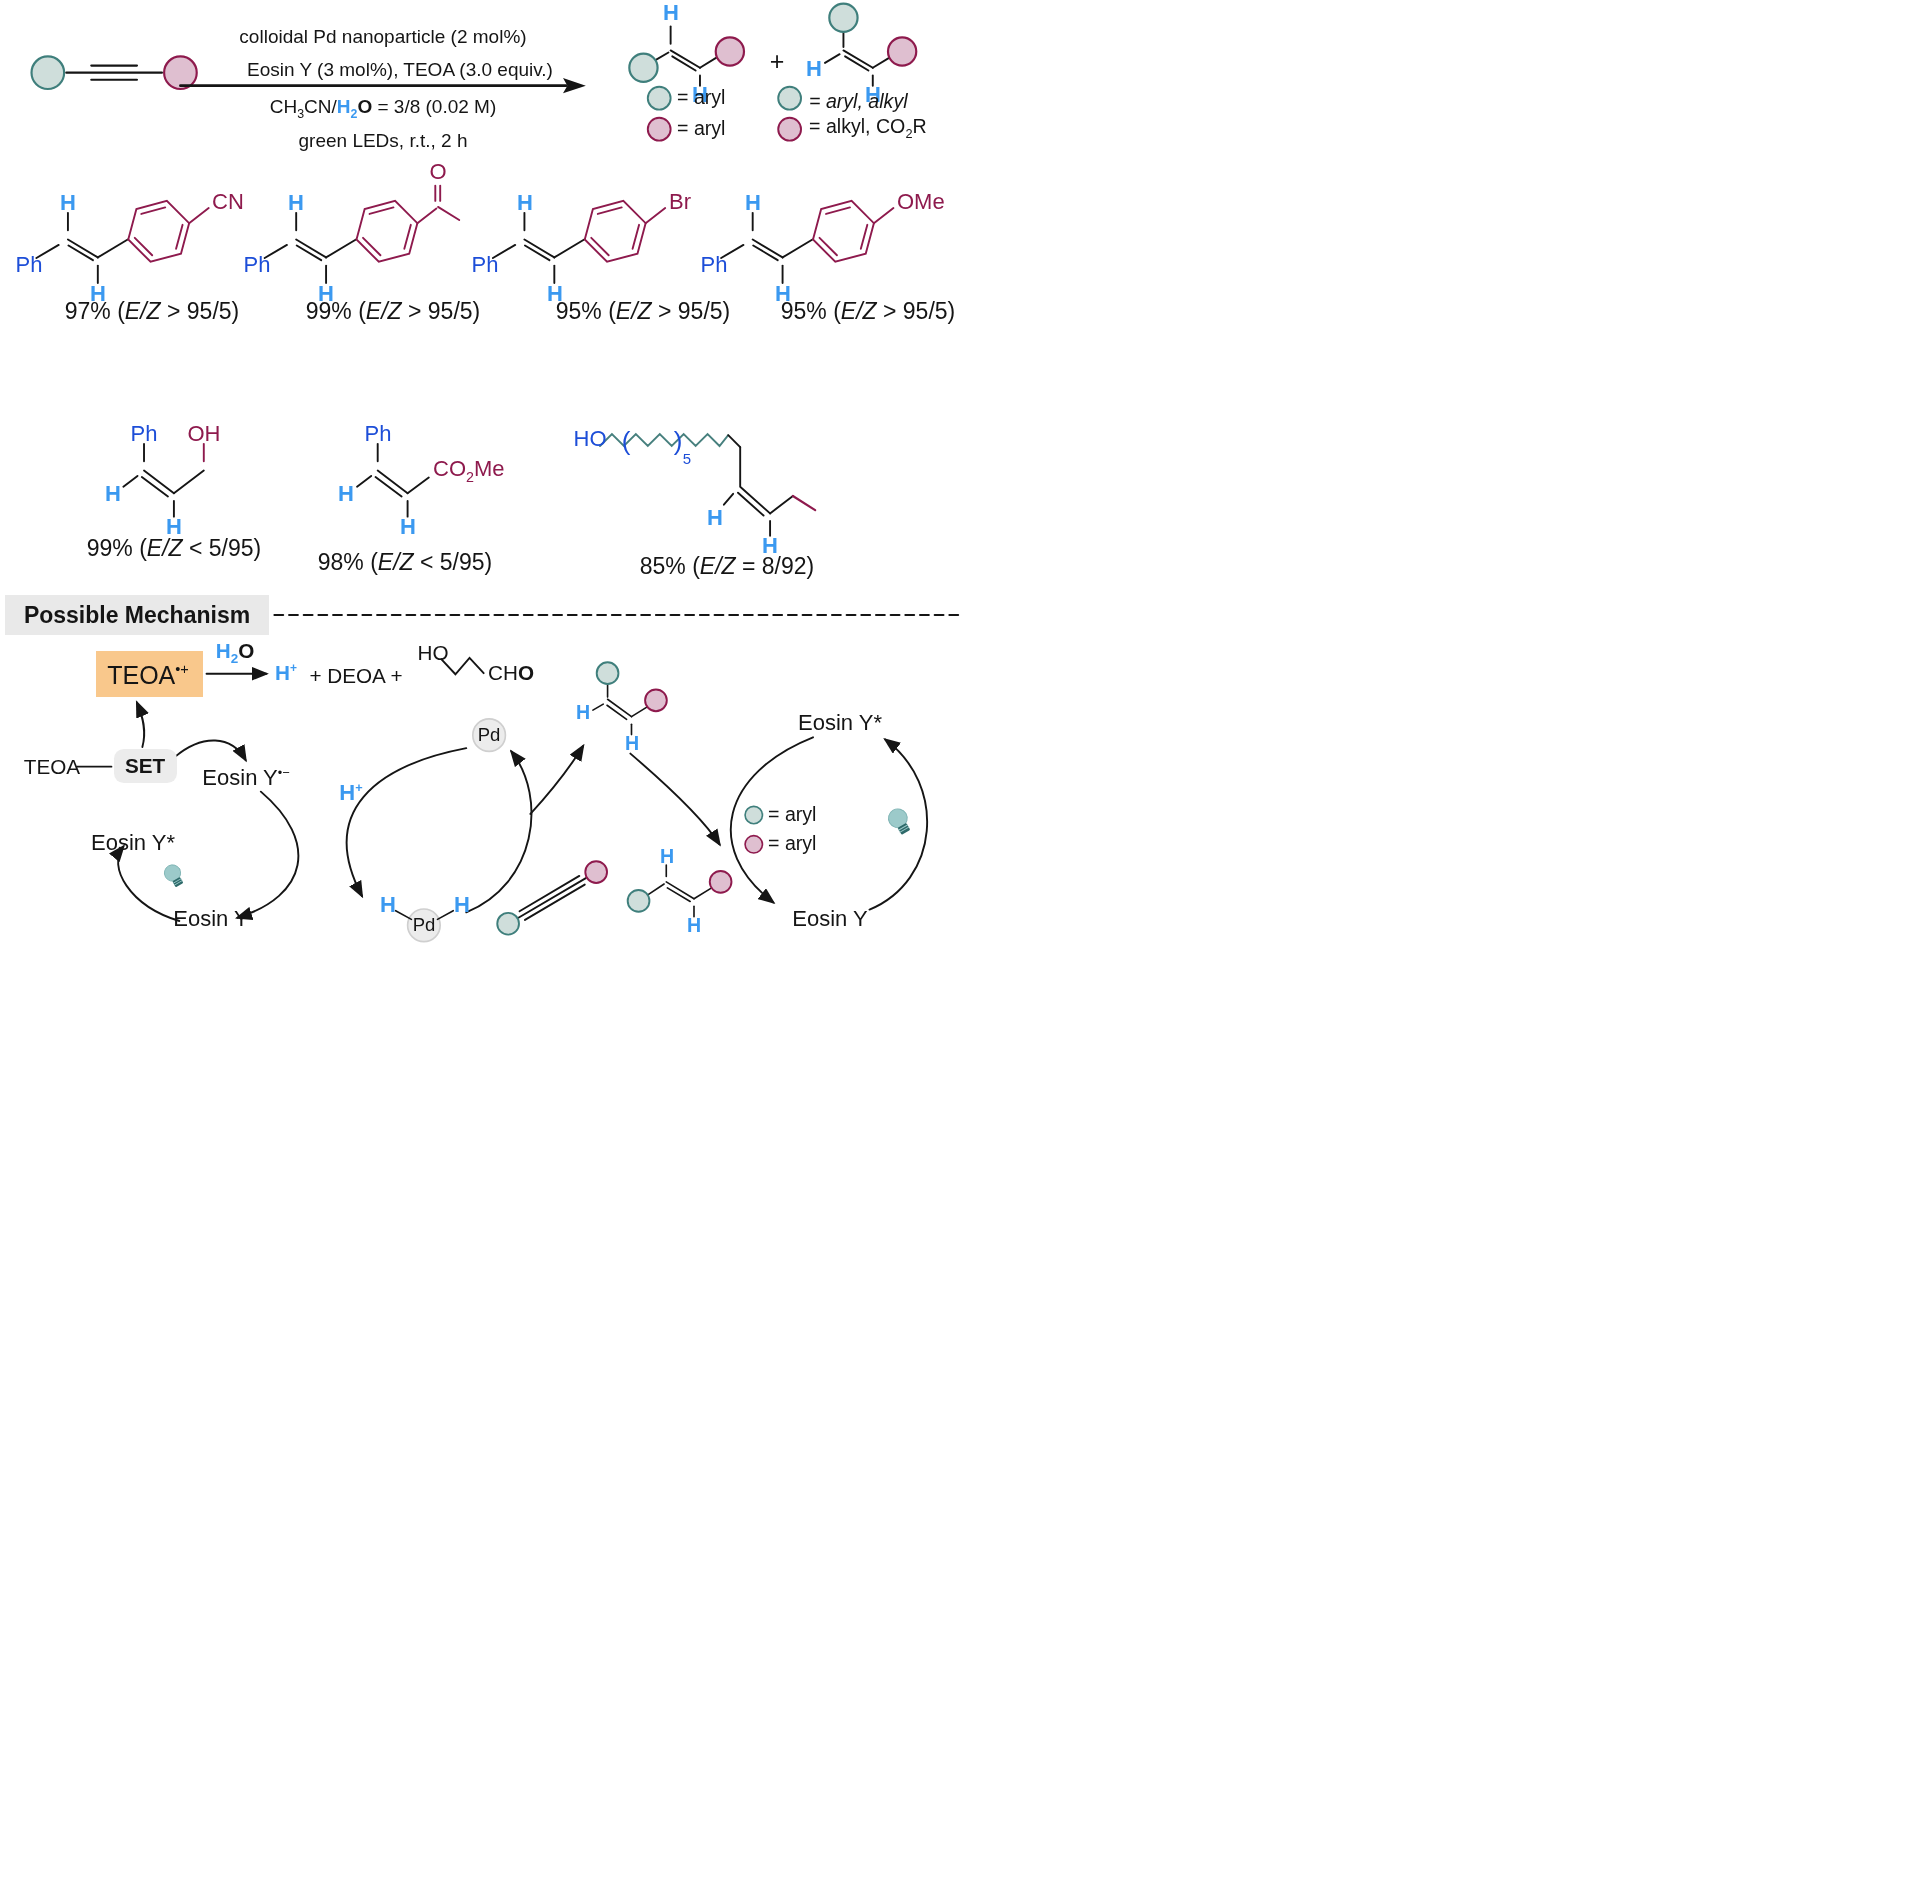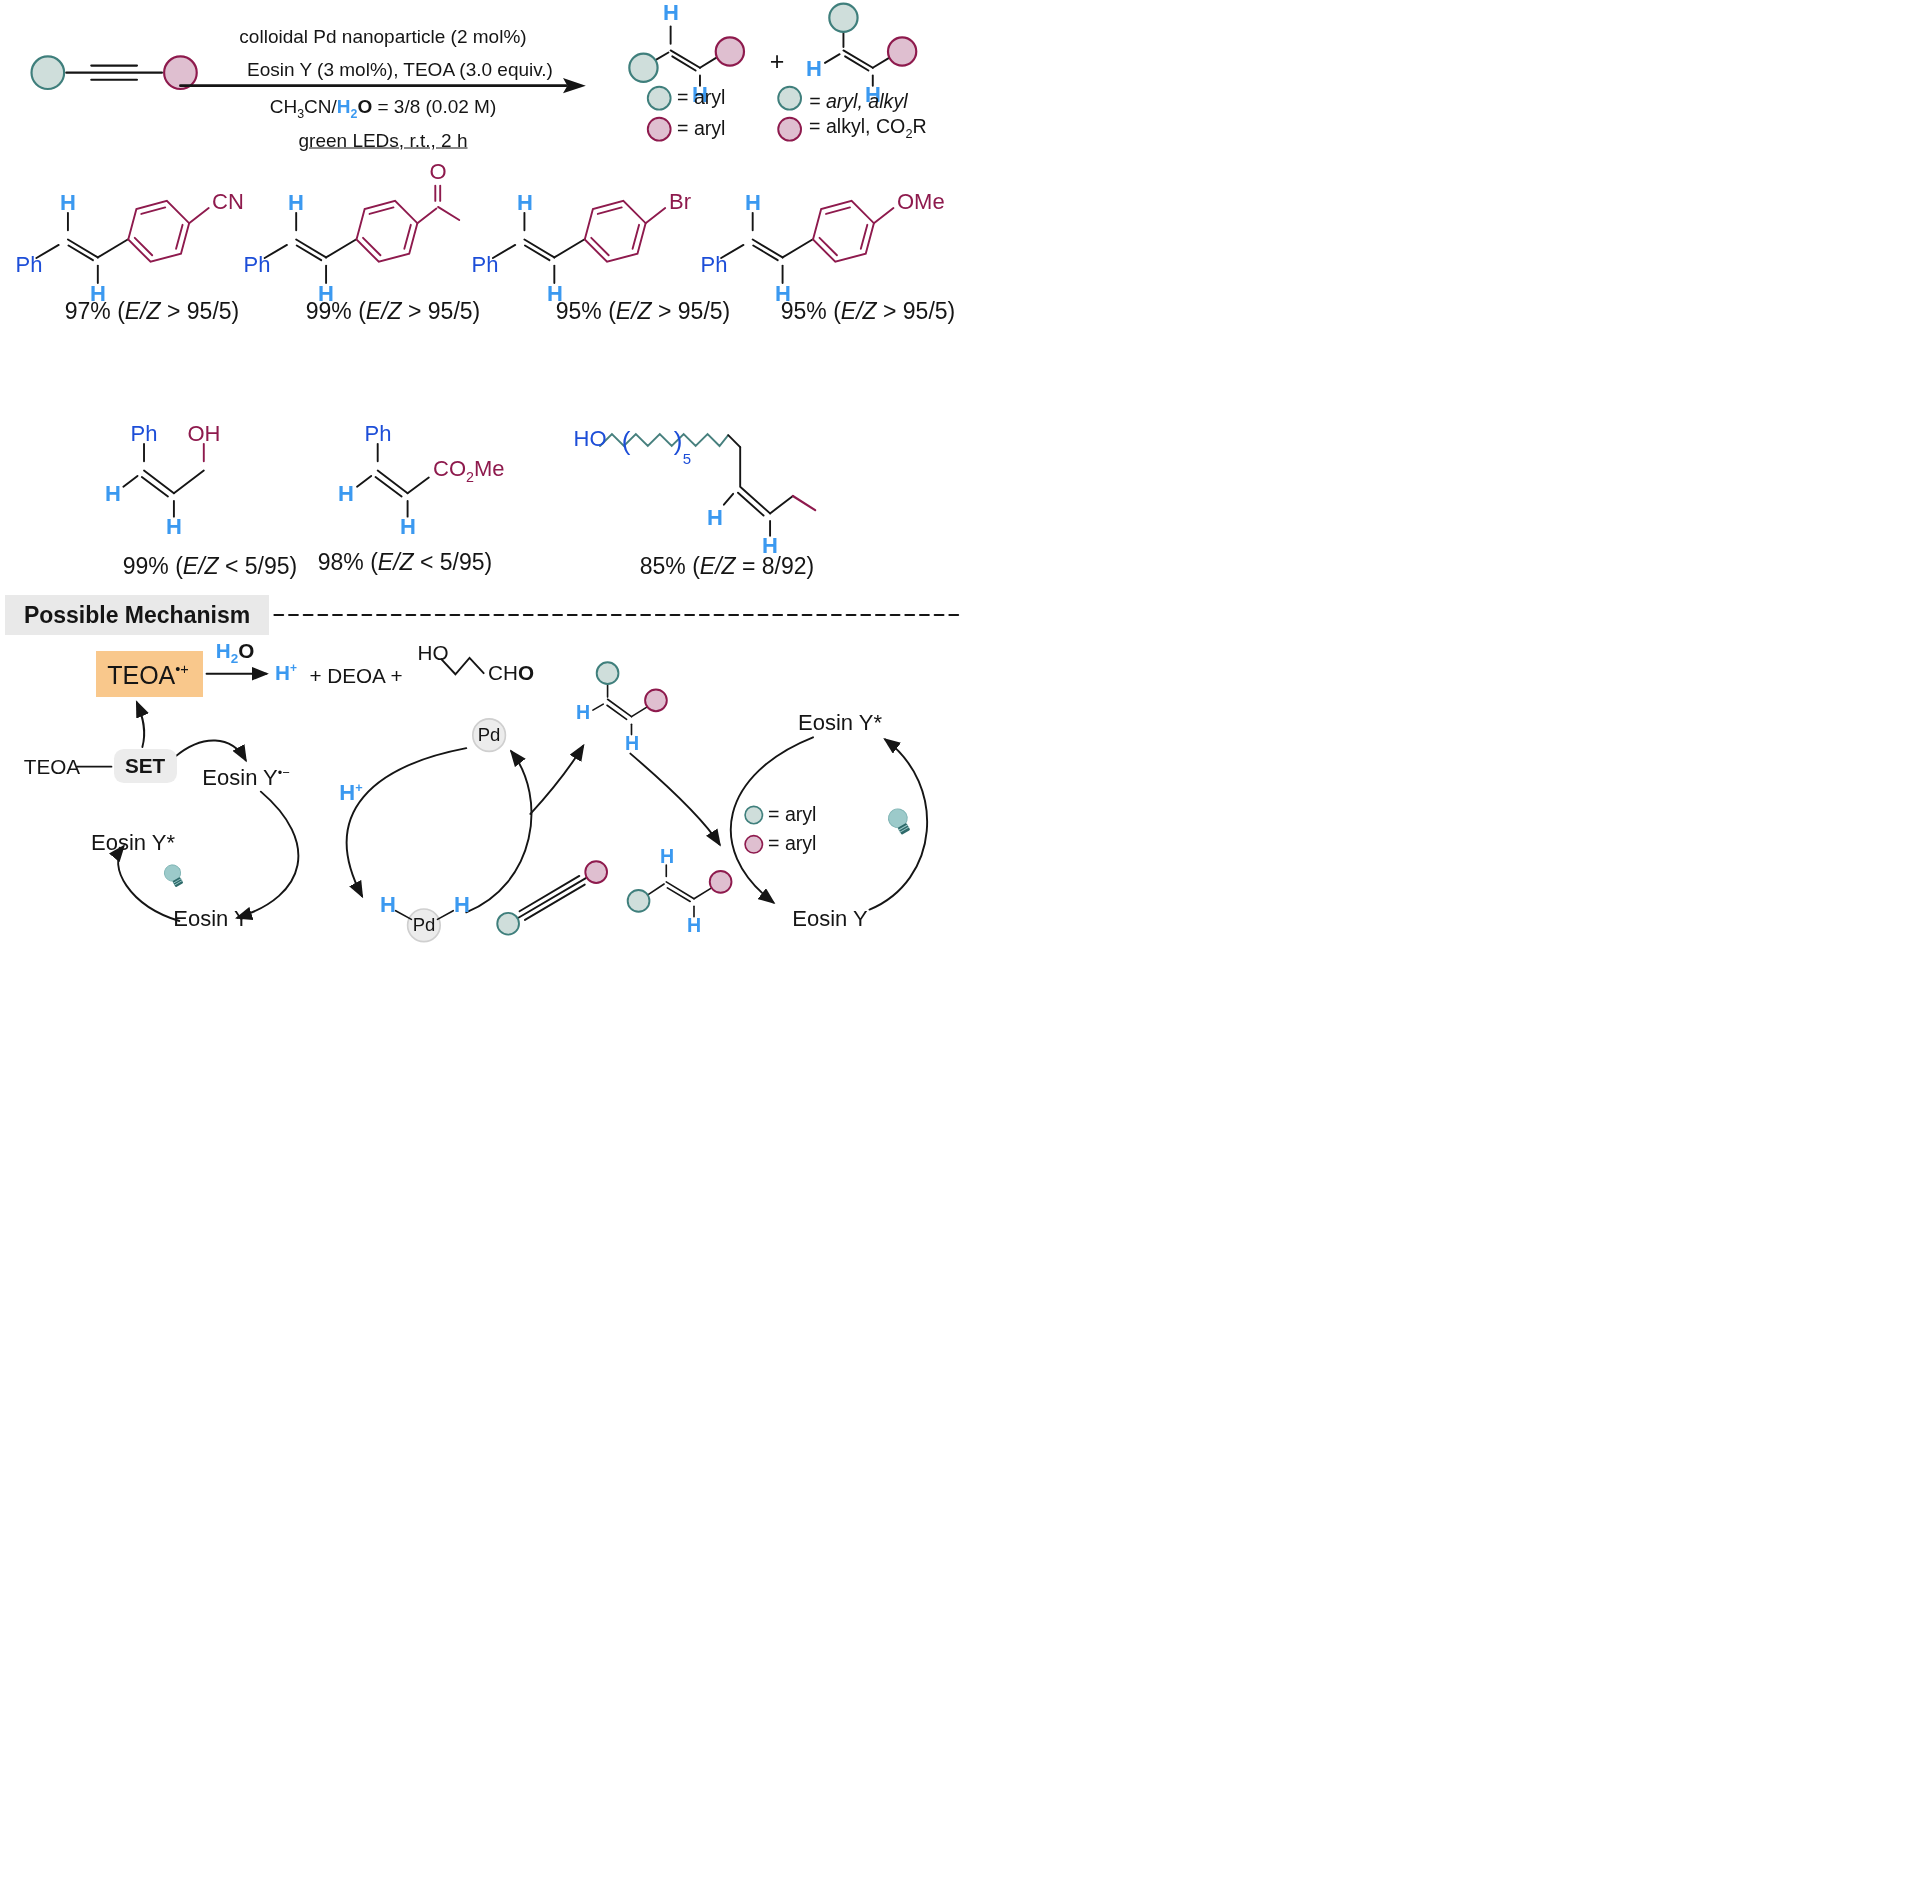--- a/index.html
+++ b/index.html
@@ -252,21 +252,21 @@
   </g>
 </svg>
 
 <div class="graybox" style="left:5.4px;top:595px;width:264px;height:40px;"></div>
 <div class="orangebox" style="left:96px;top:651px;width:107px;height:46px;"></div>
 <div class="pill" style="left:114px;top:749px;width:63px;height:34px;"></div>
 
 <div class="lb f35" style="left:383px;top:36px;">colloidal Pd nanoparticle (2 mol%)</div>
 <div class="lb f35" style="left:400px;top:69px;">Eosin Y (3 mol%), TEOA (3.0 equiv.)</div>
 <div class="lb f35" style="left:383px;top:109px;"><span>CH</span><sub>3</sub><span>CN/</span><span class="h">H</span><sub class="h">2</sub><b>O</b><span> = 3/8 (0.02 M)</span></div>
-<div class="lb f35" style="left:383px;top:140px;text-decoration:underline;">green LEDs, r.t., 2 h</div>
+<div class="lb f35" style="left:383px;top:140px;">green LEDs, r.t., 2 h</div>
 
 <div class="lb f40 h" style="left:671px;top:13px;">H</div>
 <div class="lb f40 h" style="left:700px;top:95px;">H</div>
 <div class="lb f46" style="left:777px;top:61px;">+</div>
 <div class="lb f40 h" style="left:814px;top:69px;">H</div>
 <div class="lb f40 h" style="left:873px;top:95px;">H</div>
 
 <div class="ll f36" style="left:677px;top:98px;">= aryl</div>
 <div class="ll f36" style="left:677px;top:129px;">= aryl</div>
 <div class="ll f36" style="left:809px;top:102px;font-style:italic;">= aryl, alkyl</div>
@@ -293,21 +293,21 @@
 <div class="lb f40 ph" style="left:714px;top:265px;">Ph</div>
 <div class="lb f40 h" style="left:753px;top:203px;">H</div>
 <div class="lb f40 h" style="left:783px;top:294px;">H</div>
 <div class="ll f40 mar" style="left:897px;top:202px;">OMe</div>
 <div class="lb f42" style="left:868px;top:311px;"><span>95% (</span><span class="it">E/Z</span><span> &gt; 95/5)</span></div>
 
 <div class="lb f40 ph" style="left:144px;top:434px;">Ph</div>
 <div class="lb f40 mar" style="left:204px;top:434px;">OH</div>
 <div class="lb f40 h" style="left:113px;top:494px;">H</div>
 <div class="lb f40 h" style="left:174px;top:527px;">H</div>
-<div class="lb f42" style="left:174px;top:566px;margin-left:36px;"><span>99% (</span><span class="it">E/Z</span><span> &lt; 5/95)</span></div>
+<div class="lb f42" style="left:174px;top:548px;"><span>99% (</span><span class="it">E/Z</span><span> &lt; 5/95)</span></div>
 
 <div class="lb f40 ph" style="left:378px;top:434px;">Ph</div>
 <div class="ll f40 mar" style="left:433px;top:471px;"><span>CO</span><sub>2</sub><span>Me</span></div>
 <div class="lb f40 h" style="left:346px;top:494px;">H</div>
 <div class="lb f40 h" style="left:408px;top:527px;">H</div>
 <div class="lb f42" style="left:405px;top:562px;"><span>98% (</span><span class="it">E/Z</span><span> &lt; 5/95)</span></div>
 
 <div class="lb f40 ph" style="left:590px;top:439px;">HO</div>
 <div class="lb f48 ph" style="left:626px;top:441px;">(</div>
 <div class="lb f48 ph" style="left:678px;top:441px;">)</div>

